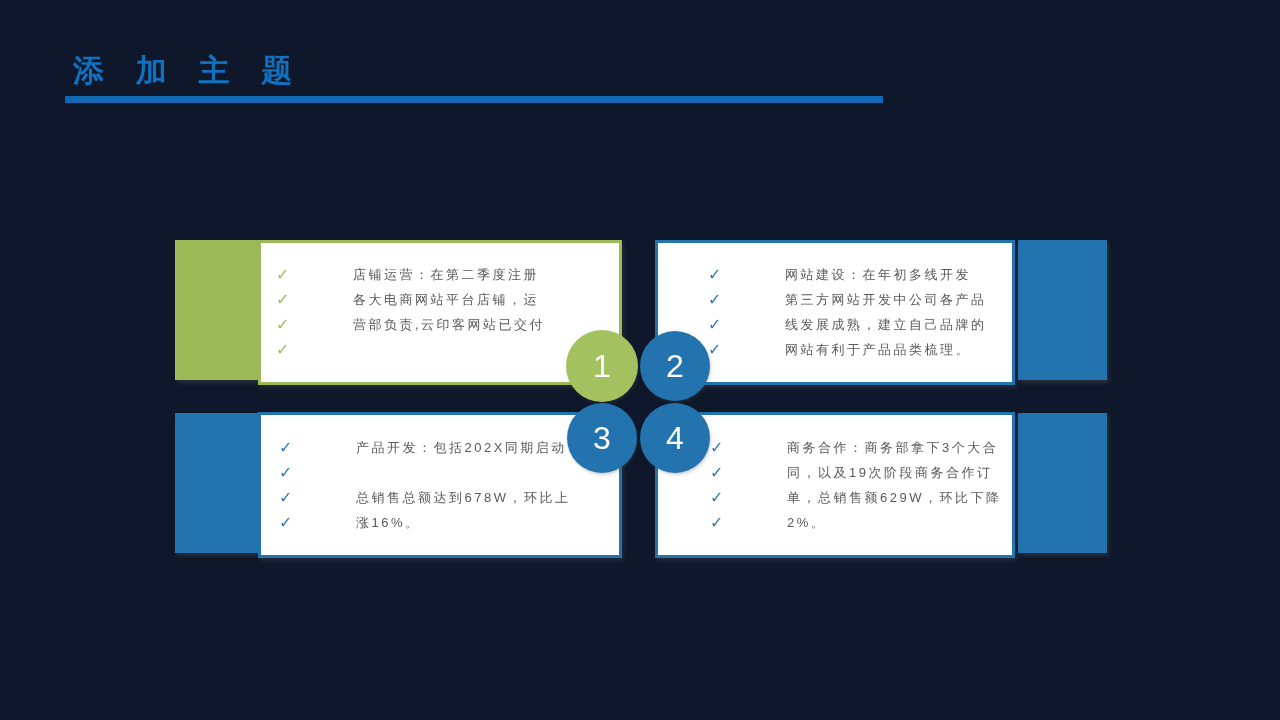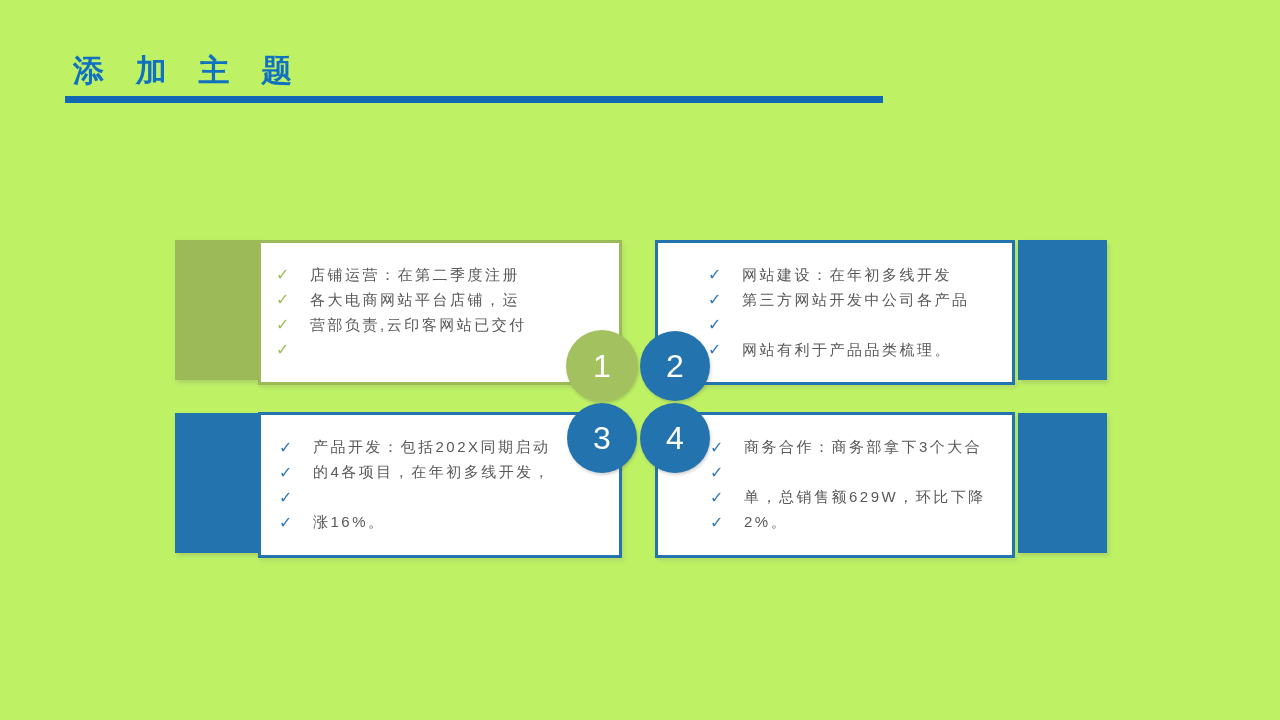--- a/index.html
+++ b/index.html
@@ -1,16 +1,16 @@
 <!DOCTYPE html>
 <html><head>
 <meta charset="utf-8">
 <style>
   html,body{margin:0;padding:0;background:#ffffff;}
-  .slide{position:relative;width:1280px;height:720px;background:#bef264;overflow:hidden;
+  .slide{position:relative;width:1280px;height:720px;background:#0f172a;overflow:hidden;
          font-family:"Liberation Sans","DejaVu Sans",sans-serif;}
 
   
   .page-title{position:absolute;left:73px;top:50px;font-family:"Liberation Serif","DejaVu Serif",serif;
               font-weight:700;font-size:31px;color:#1171C1;letter-spacing:12px;white-space:nowrap;}
   .title-rule{position:absolute;left:65px;top:96px;width:818px;height:7px;background:#1268B3;}
 
   
   .accent{position:absolute;box-shadow:2px 3px 4px rgba(120,120,120,0.25);}
   .accent.green{background:#9CBA58;}
@@ -27,21 +27,21 @@
   .panel.blue{border:3px solid #2273AE;}
   .panel-1{left:258px;top:240px;width:364px;height:145px;padding-left:15px;}
   .panel-2{left:655px;top:240px;width:360px;height:145px;padding-left:50px;}
   .panel-3{left:258px;top:412px;width:364px;height:146px;padding-left:18px;}
   .panel-4{left:655px;top:412px;width:360px;height:146px;padding-left:52px;}
 
   .line{display:flex;align-items:center;height:25px;}
   .check{width:34px;flex:0 0 34px;font-size:16px;font-weight:700;line-height:1;}
   .check.green{color:#9CBB59;}
   .check.blue{color:#2E76B6;}
-  .txt{font-size:15px;color:#595959;letter-spacing:2.5px;white-space:nowrap;}
+  .txt{font-size:13px;color:#595959;letter-spacing:2.5px;white-space:nowrap;margin-left:43px;}
 
   
   .badge{position:absolute;border-radius:50%;color:#ffffff;display:flex;align-items:center;
          justify-content:center;font-size:32px;font-weight:300;z-index:5;
          box-shadow:1px 2px 3px rgba(80,80,80,0.25);}
   .badge.green{background:#A3C25F;}
   .badge.blue{background:#2273AE;}
   .badge-1{left:566px;top:330px;width:72px;height:72px;}
   .badge-2{left:640px;top:331px;width:70px;height:70px;}
   .badge-3{left:567px;top:403px;width:70px;height:70px;}
@@ -79,54 +79,56 @@
     <div class="line">
       <span class="check blue">✓</span>
       <span class="txt">网站建设：在年初多线开发</span>
     </div>
     <div class="line">
       <span class="check blue">✓</span>
       <span class="txt">第三方网站开发中公司各产品</span>
     </div>
     <div class="line">
       <span class="check blue">✓</span>
+      <span class="txt">线发展成熟，建立自己品牌的</span>
     </div>
     <div class="line">
       <span class="check blue">✓</span>
       <span class="txt">网站有利于产品品类梳理。</span>
     </div>
   </div>
 
   <div class="accent blue accent-3"></div>
   <div class="panel blue panel-3">
     <div class="line">
       <span class="check blue">✓</span>
       <span class="txt">产品开发：包括202X同期启动</span>
     </div>
     <div class="line">
       <span class="check blue">✓</span>
-      <span class="txt">的4各项目，在年初多线开发，</span>
     </div>
     <div class="line">
       <span class="check blue">✓</span>
+      <span class="txt">总销售总额达到678W，环比上</span>
     </div>
     <div class="line">
       <span class="check blue">✓</span>
       <span class="txt">涨16%。</span>
     </div>
   </div>
 
   <div class="accent blue accent-4"></div>
   <div class="panel blue panel-4">
     <div class="line">
       <span class="check blue">✓</span>
       <span class="txt">商务合作：商务部拿下3个大合</span>
     </div>
     <div class="line">
       <span class="check blue">✓</span>
+      <span class="txt">同，以及19次阶段商务合作订</span>
     </div>
     <div class="line">
       <span class="check blue">✓</span>
       <span class="txt">单，总销售额629W，环比下降</span>
     </div>
     <div class="line">
       <span class="check blue">✓</span>
       <span class="txt">2%。</span>
     </div>
   </div>

